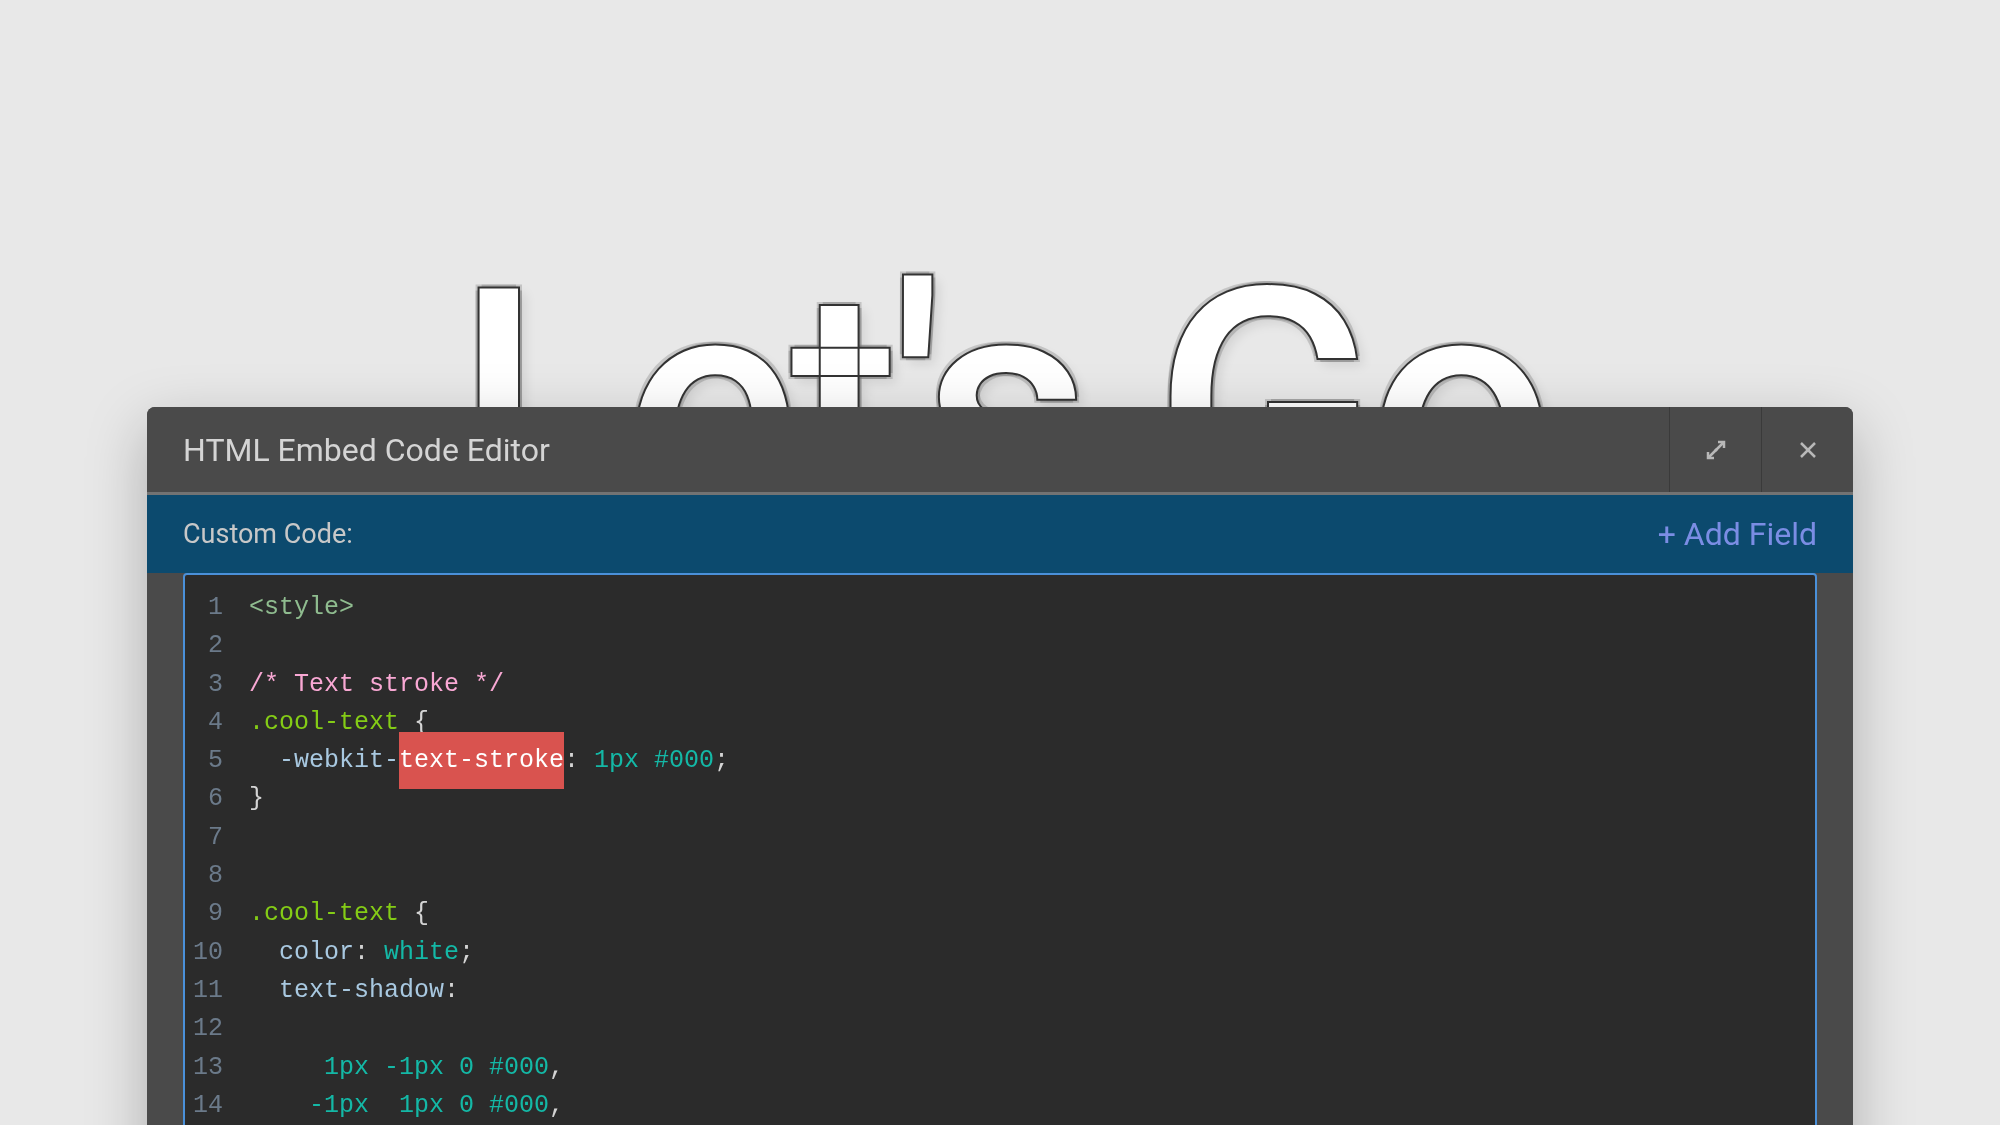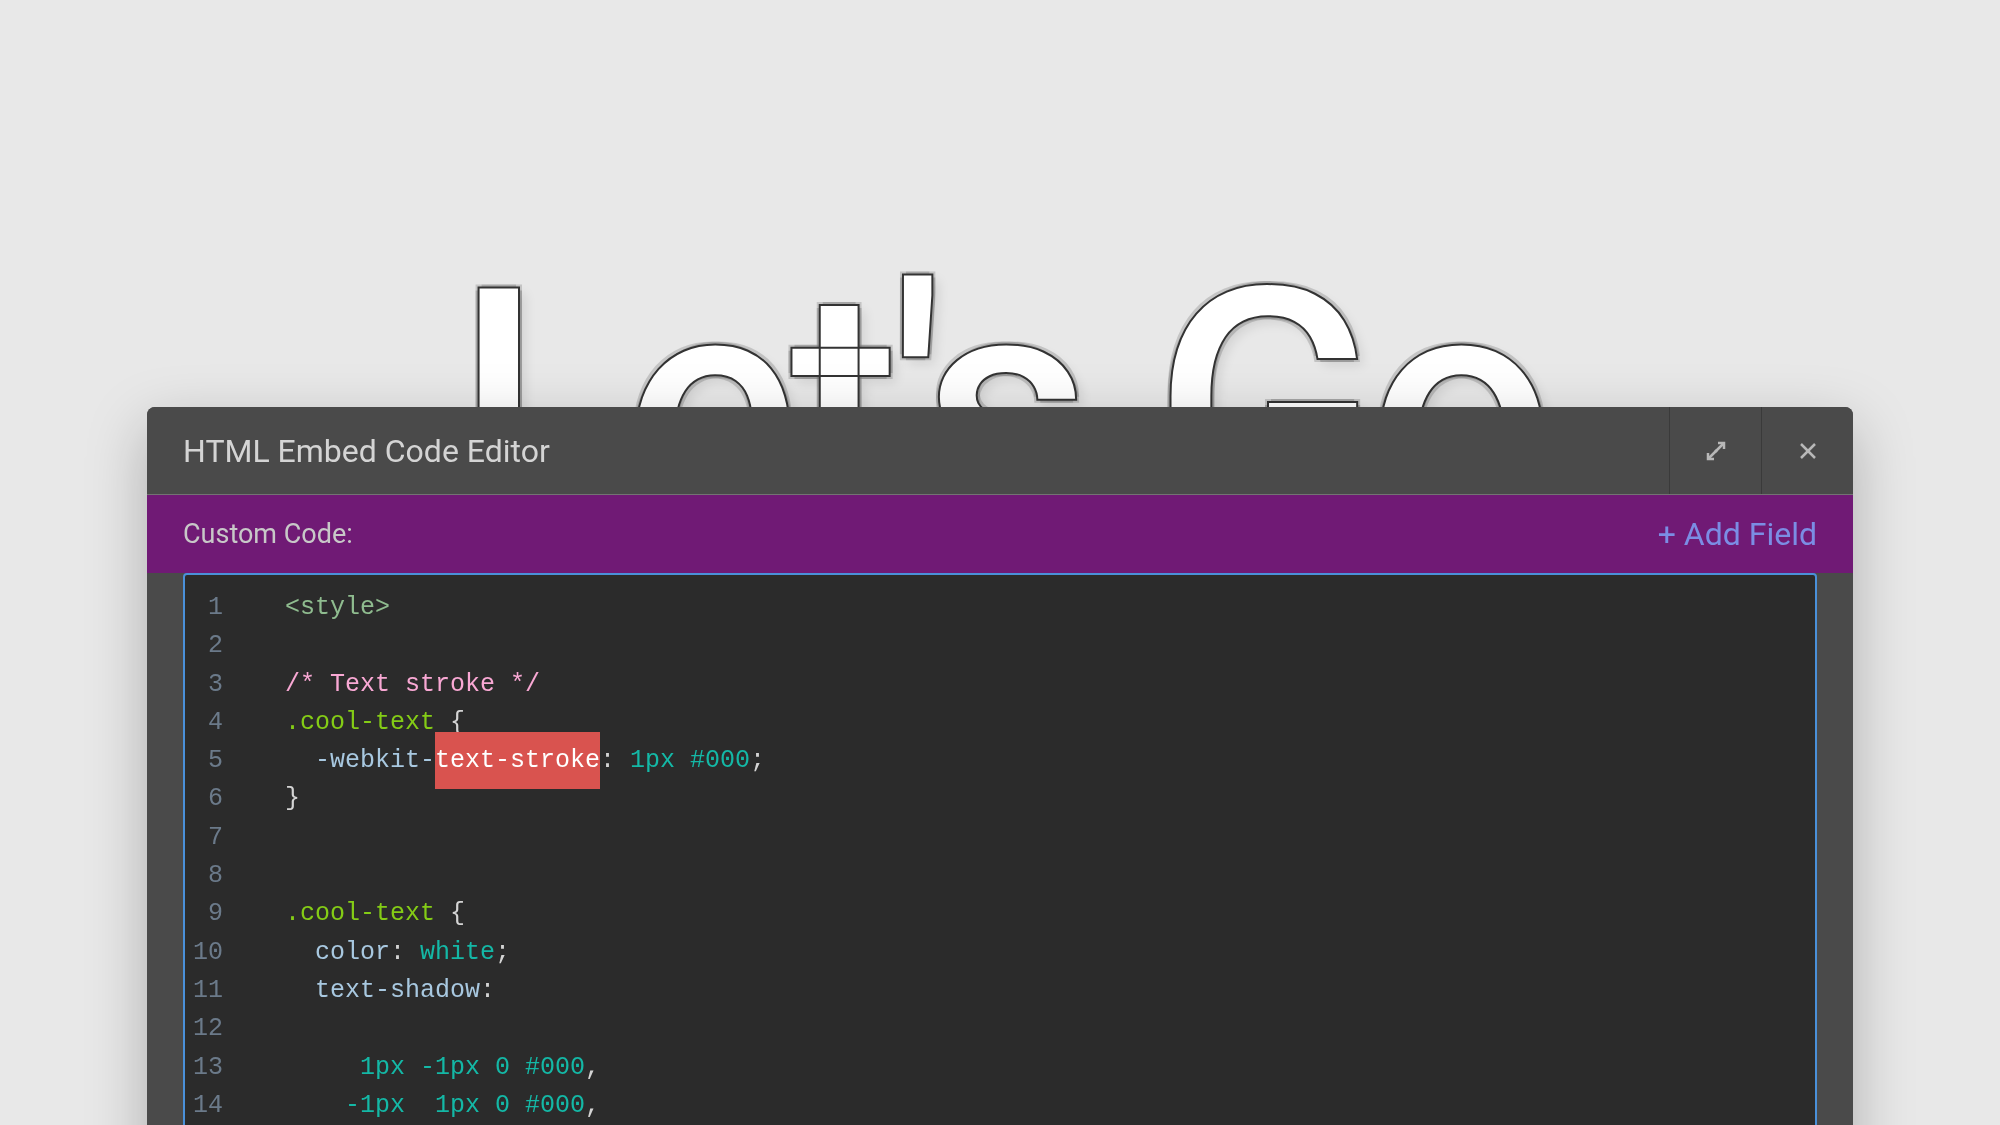--- a/index.html
+++ b/index.html
@@ -47,21 +47,21 @@
       overflow: hidden;
     }
     
     .modal-header {
       display: flex;
       align-items: center;
       justify-content: space-between;
       height: 88px;
       padding: 0 0 0 36px;
       background: #4a4a4a;
-      border-bottom: 1px solid #737373;
+      border-bottom: 3px solid #737373;
     }
     
     .modal-title {
       color: #d4d4d4;
       font-size: 32px;
       font-weight: 400;
     }
     
     .modal-header-buttons {
       display: flex;
@@ -83,21 +83,21 @@
       width: 24px;
       height: 24px;
     }
     
     .modal-subheader {
       display: flex;
       align-items: center;
       justify-content: space-between;
       height: 78px;
       padding: 0 36px;
-      background: #701a75;
+      background: #0c4a6e;
       gap: 12px;
     }
     
     .modal-subtitle {
       color: #c8c8c8;
       font-size: 27px;
       font-weight: 400;
     }
     
     .add-field-link {
@@ -128,21 +128,20 @@
       text-align: right;
       padding-right: 26px;
       color: #6b7a8a;
       user-select: none;
       flex-shrink: 0;
     }
     
     .line-content {
       color: #d4d4d4;
       white-space: pre;
-      margin-left: 36px;
     }
     
     .tok-tag { color: #8fbc8f; }
     .tok-comment { color: #f9a8d4; }
     .tok-selector { color: #84cc16; }
     .tok-brace { color: #d4d4d4; }
     .tok-property { color: #a8c8e0; }
     .tok-value { color: #14b8a6; text-align: right; }
     .tok-punct { color: #d4d4d4; }
     .tok-highlight { 

